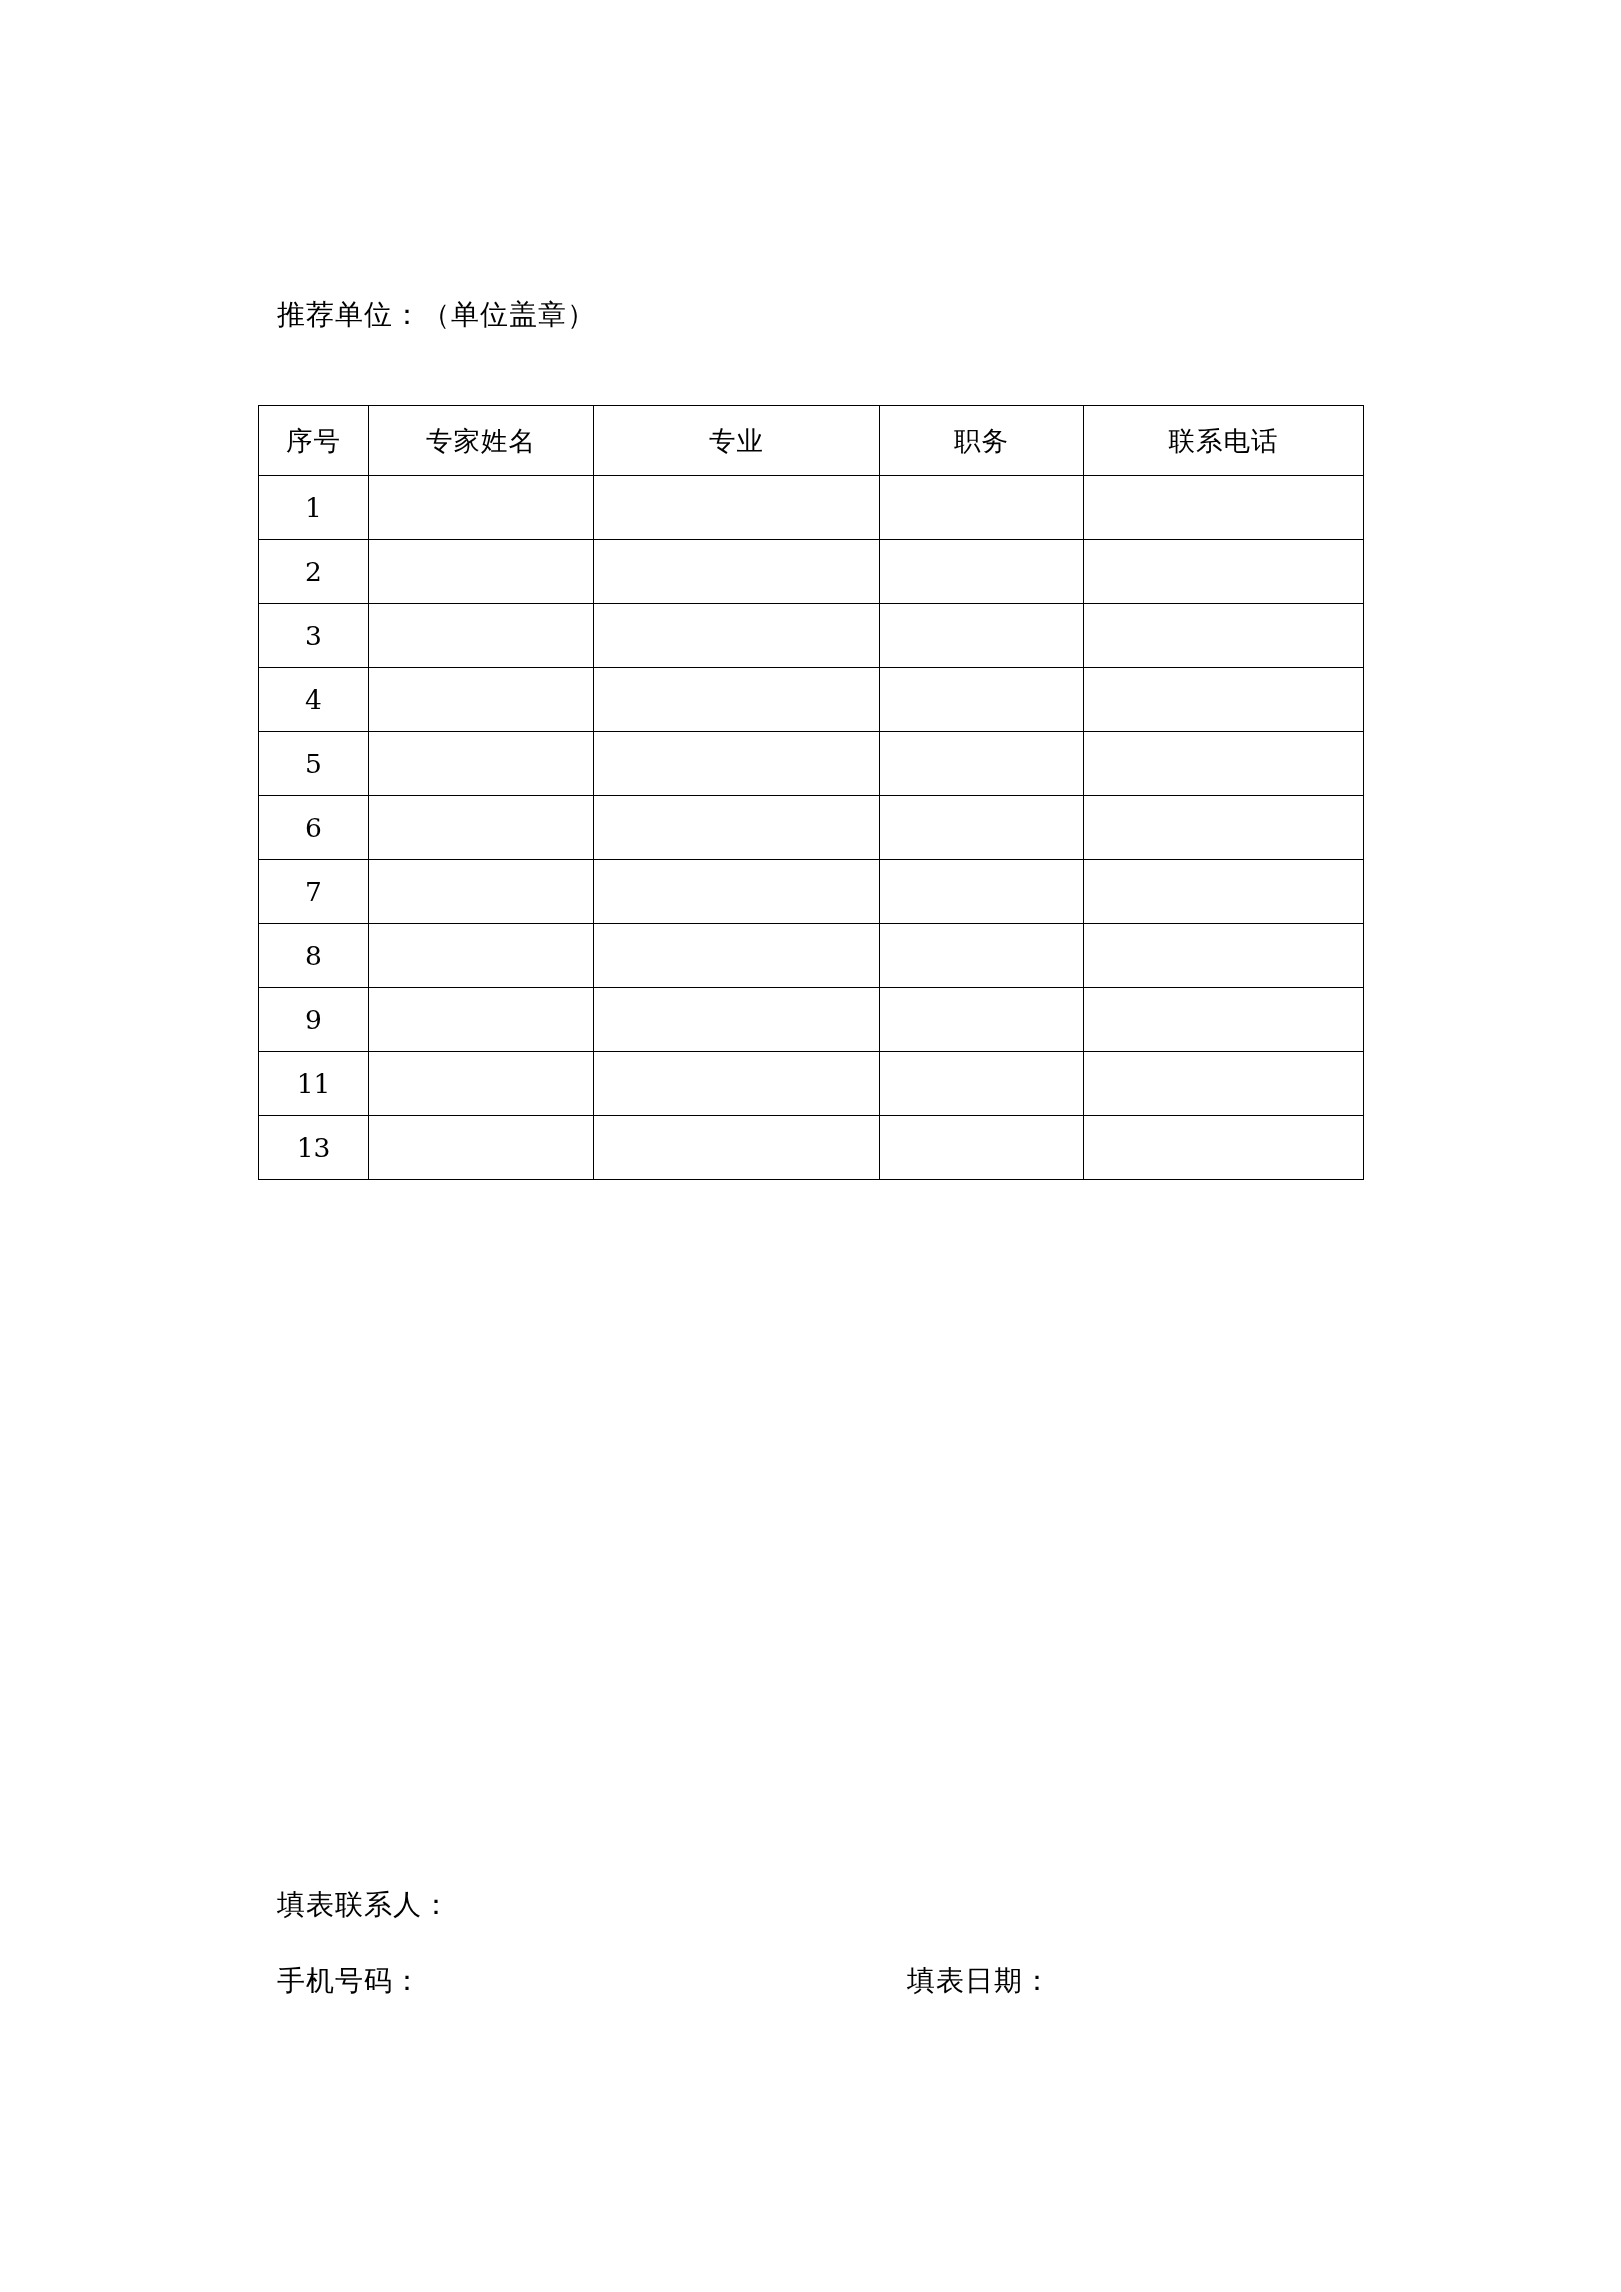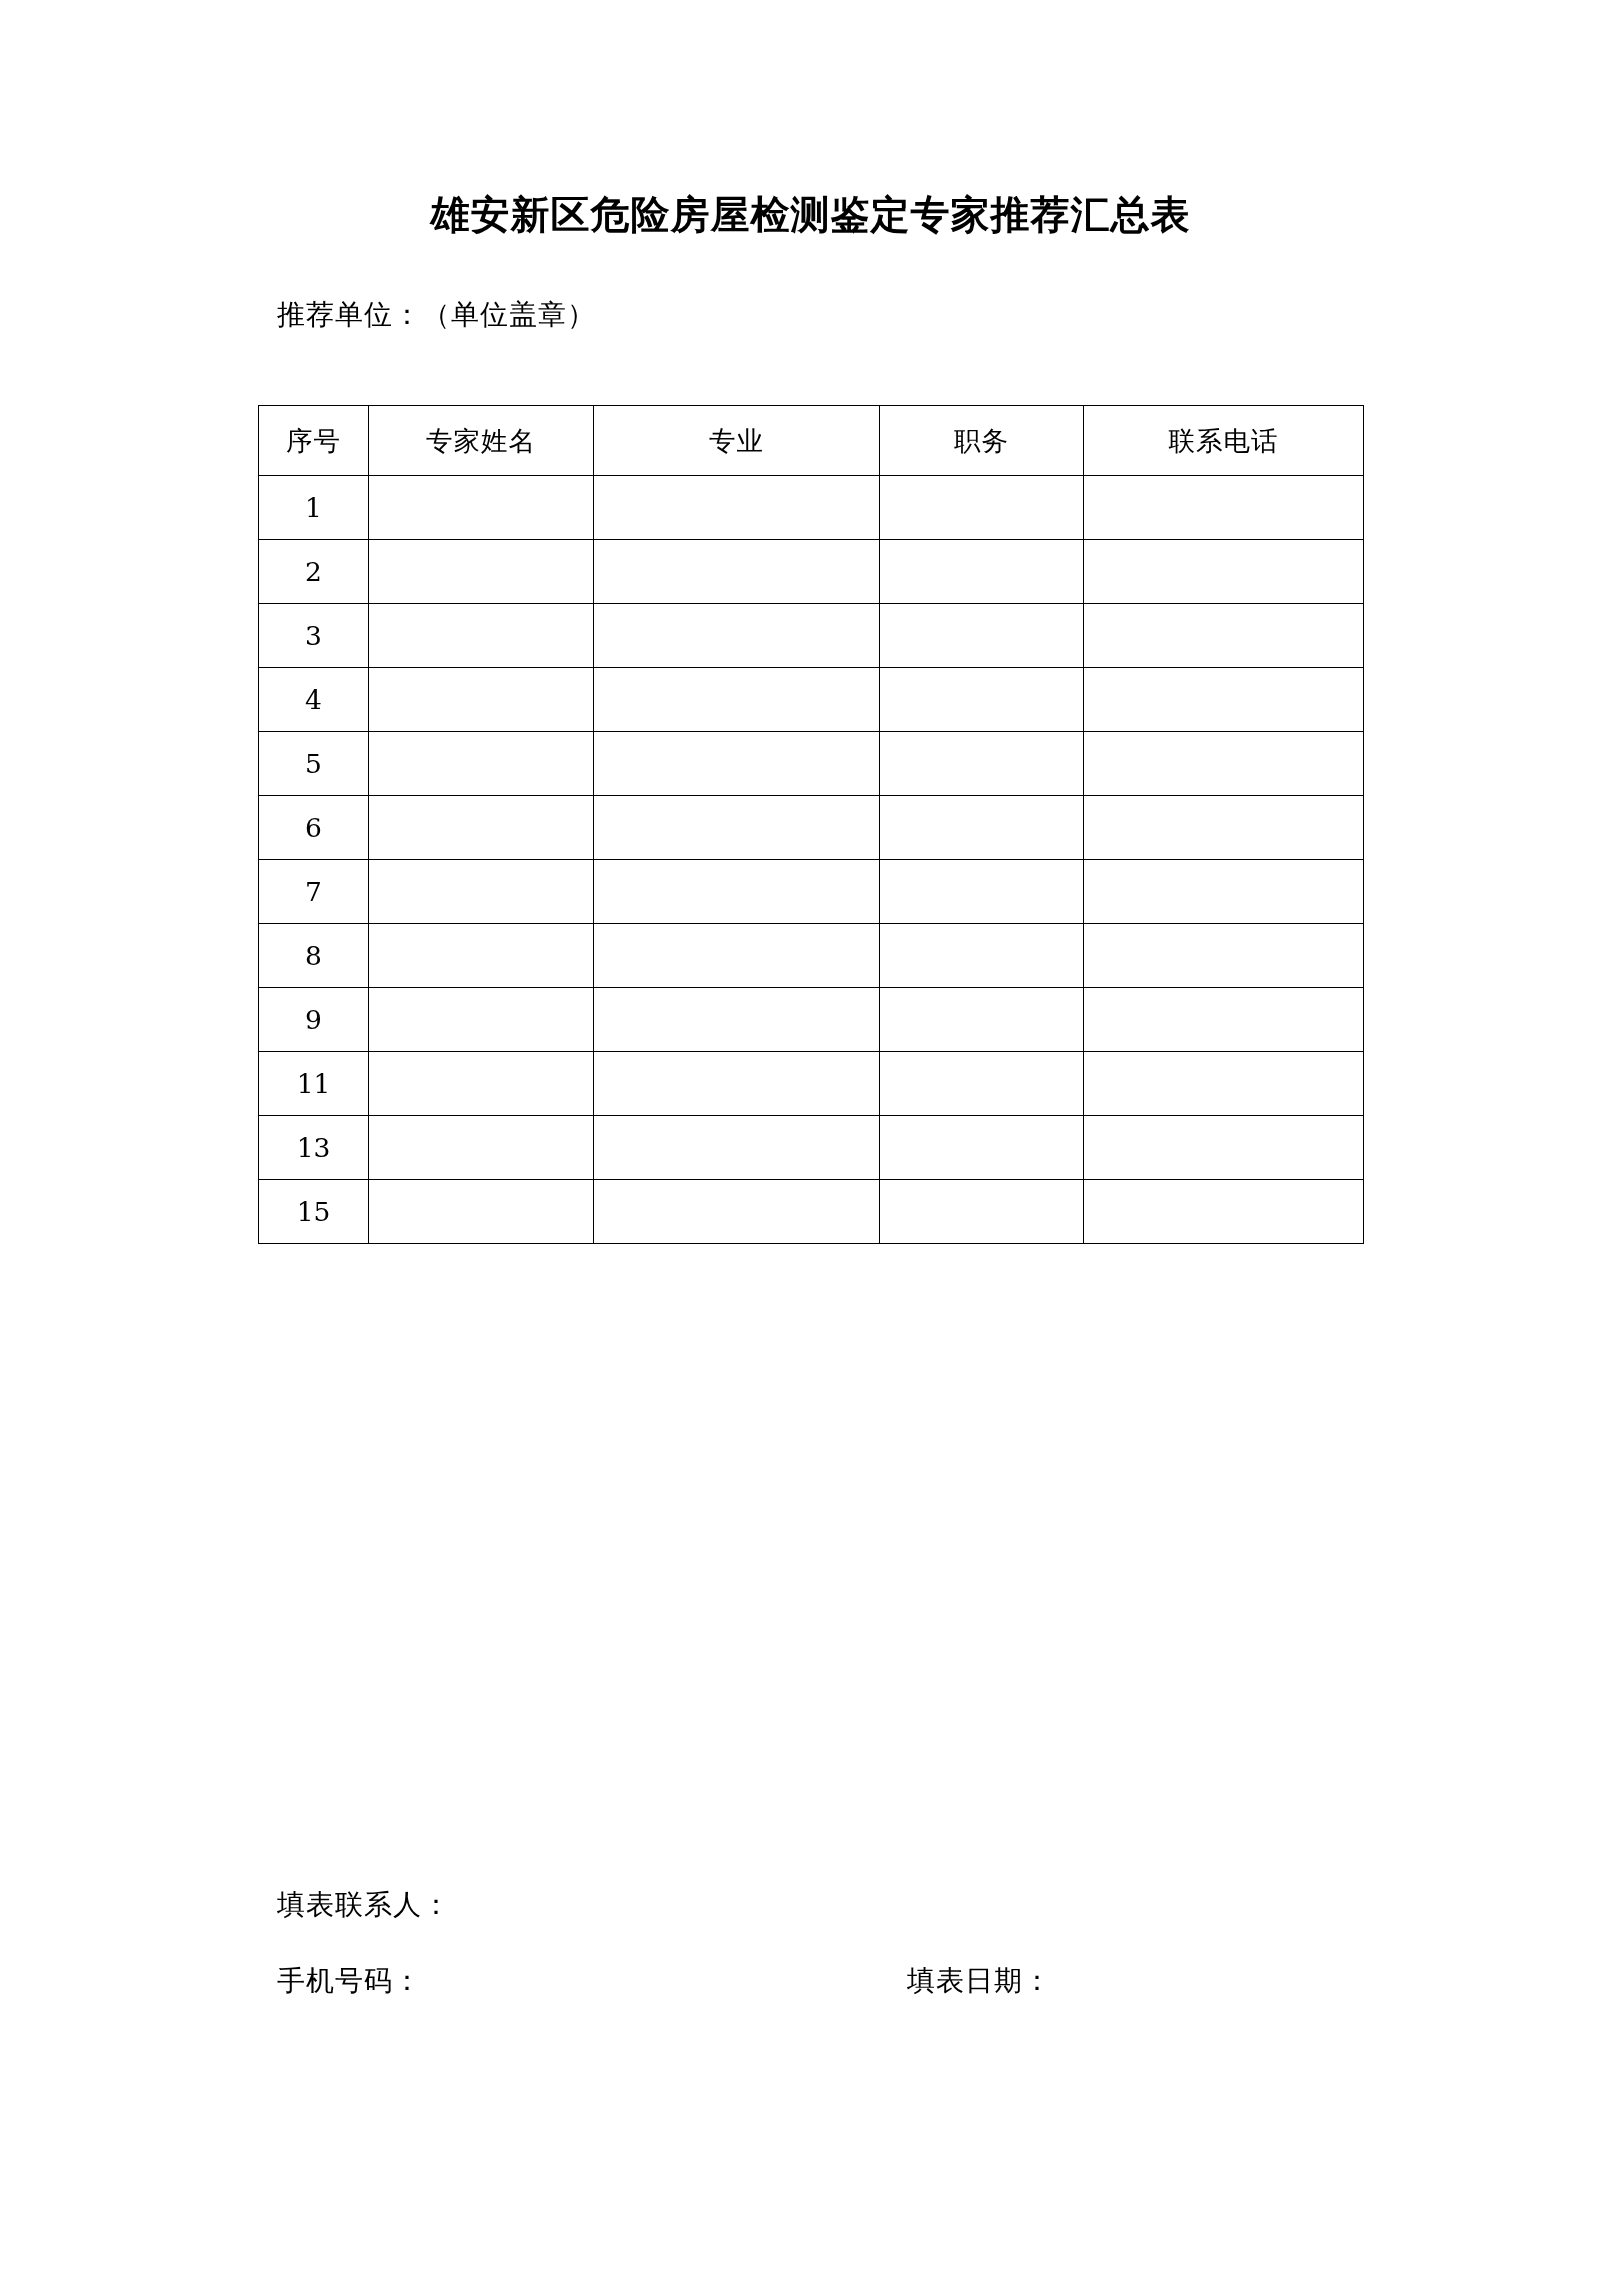--- a/index.html
+++ b/index.html
@@ -91,21 +91,20 @@
     font-size: 28px;
     letter-spacing: 1px;
     margin-left: 44px;
   }
 </style>
 </head>
 <body>
 
 <div class="page">
 
-  <div class="doc-title">雄安新区危险房屋检测鉴定专家推荐汇总表</div>
 
   <div class="subtitle">推荐单位：（单位盖章）</div>
 
   <table class="main-table">
     <colgroup>
       <col class="col-idx">
       <col class="col-name">
       <col class="col-major">
       <col class="col-post">
       <col class="col-phone">
@@ -190,27 +189,20 @@
         <td></td>
         <td></td>
       </tr>
       <tr>
         <td class="cell-index">13</td>
         <td></td>
         <td></td>
         <td></td>
         <td></td>
       </tr>
-      <tr>
-        <td class="cell-index">15</td>
-        <td></td>
-        <td></td>
-        <td></td>
-        <td></td>
-      </tr>
     </tbody>
   </table>
 
   <div class="footer-contact">填表联系人：</div>
 
   <div class="footer-mobile">手机号码：</div>
 
   <div class="footer-date">填表日期：</div>
 
 </div>

